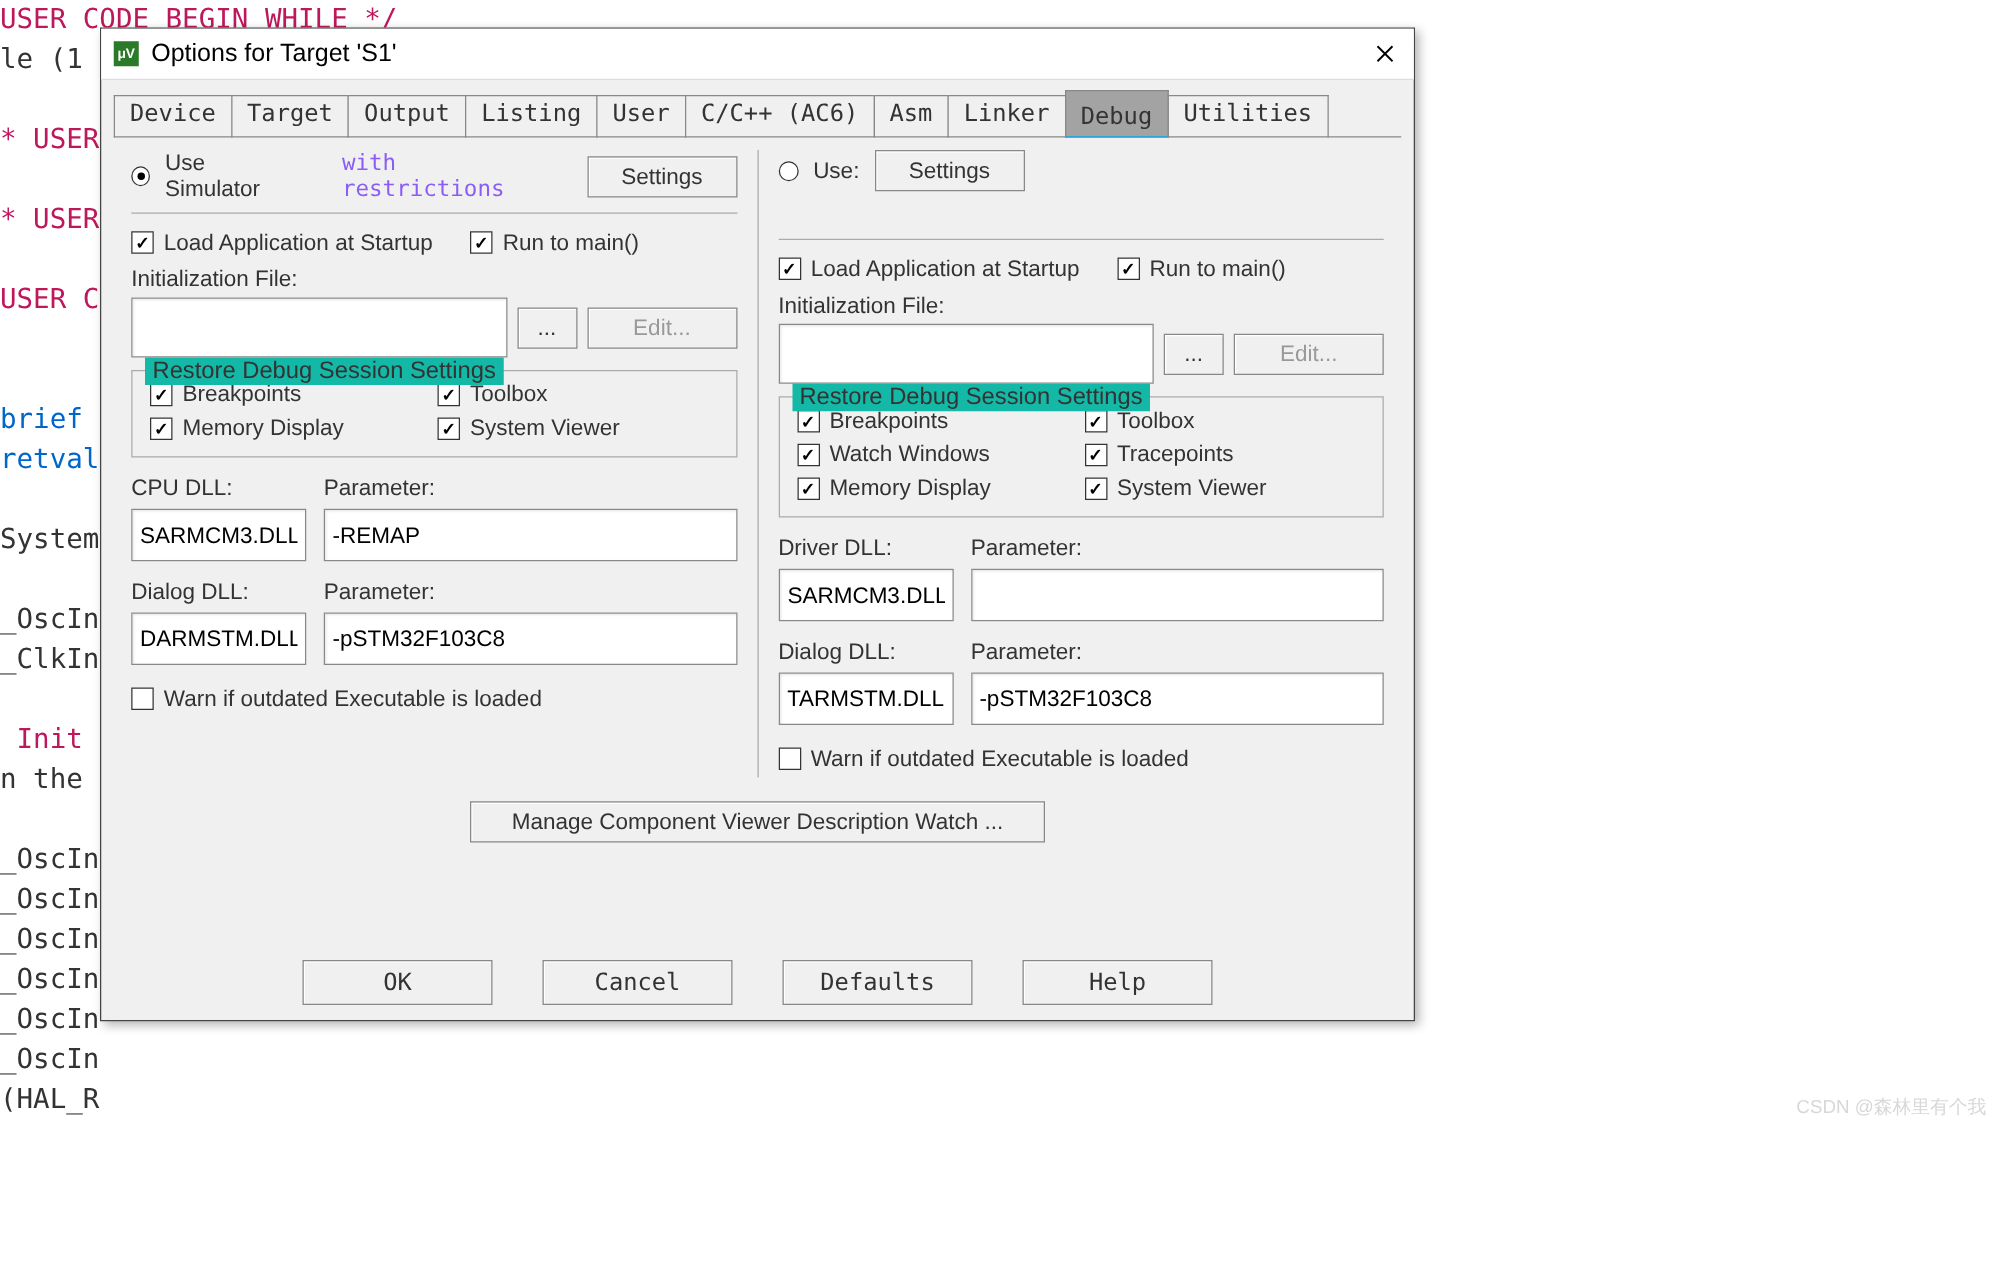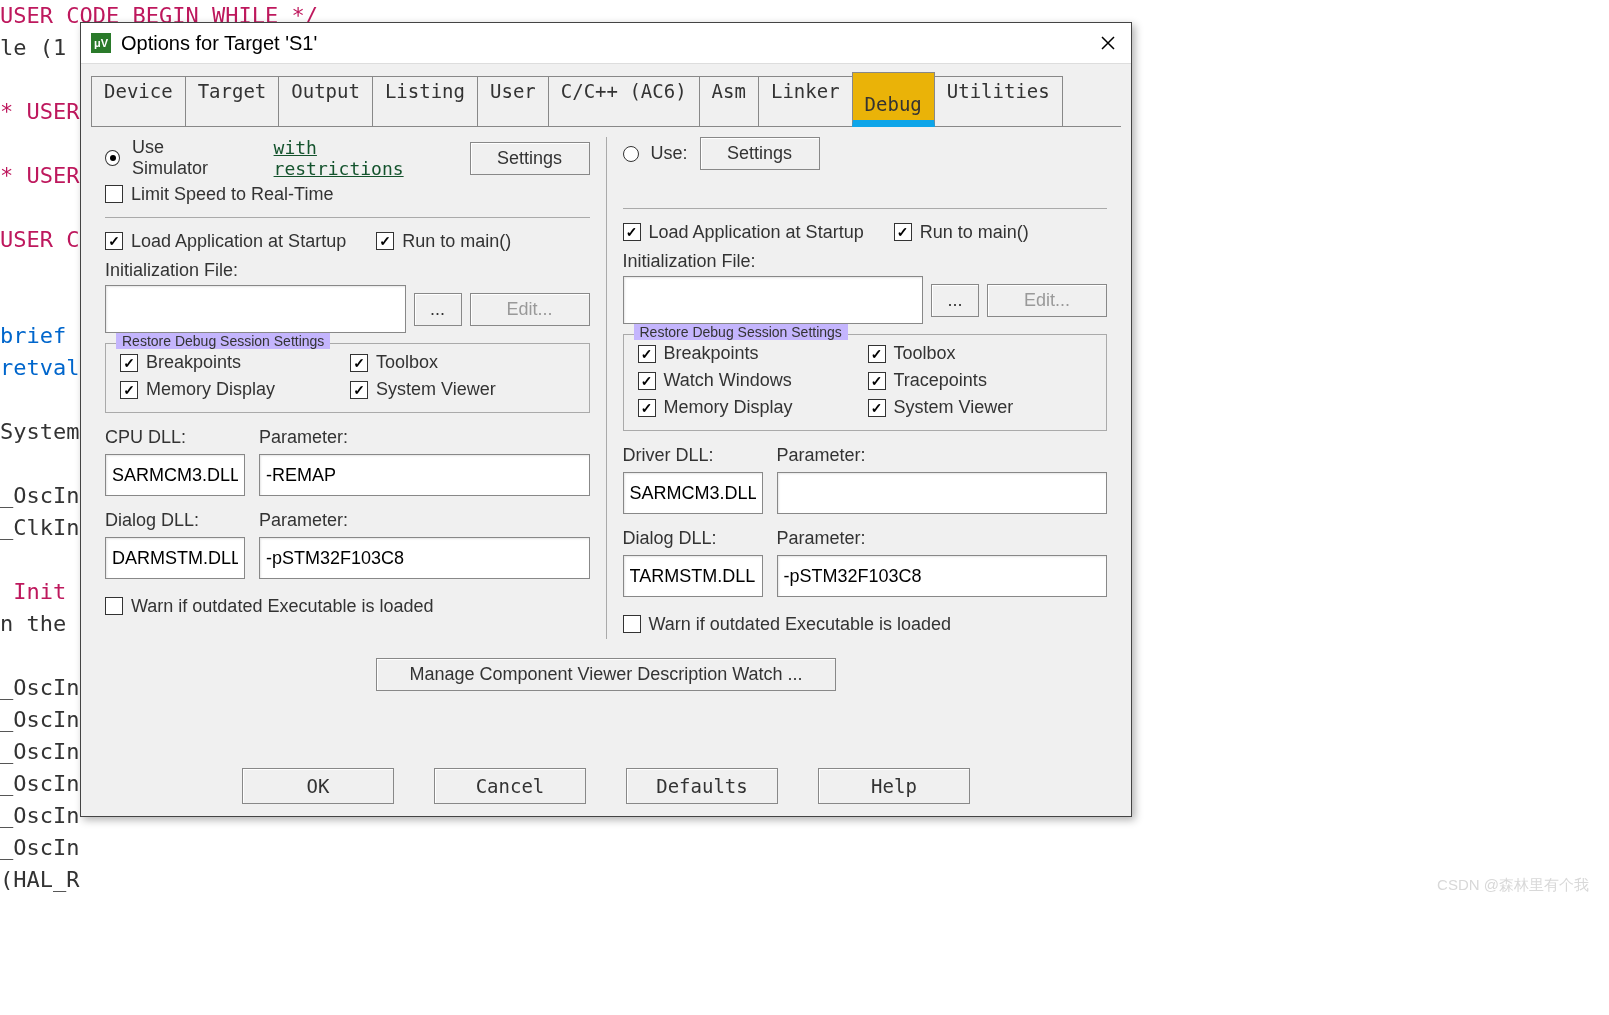--- a/index.html
+++ b/index.html
@@ -8,40 +8,40 @@
   .code .g{color:#be185d}
   .code .b{color:#0066cc}
   .dialog{position:absolute;left:80px;top:22px;width:1050px;height:793px;background:#f0f0f0;border:1px solid #444;box-shadow:3px 3px 8px rgba(0,0,0,.3)}
   .titlebar{display:flex;align-items:center;height:40px;background:#fff;border-bottom:1px solid #ddd}
   .app-icon{width:20px;height:20px;background:#2a7a2a;margin:0 10px;display:flex;align-items:center;justify-content:center;color:#fff;font-size:11px;font-weight:bold}
   .title-text{flex:1;font-size:20px;color:#000}
   .close-btn{width:46px;height:40px;display:flex;align-items:center;justify-content:center;cursor:pointer}
   .close-btn svg{width:14px;height:14px;stroke:#000;stroke-width:1.5}
   .tabs{display:flex;padding:12px 10px 0 10px;gap:0}
   .tab{border:1px solid #888;border-bottom:none;padding:3px 12px;background:#f0f0f0;font-family:Consolas,monospace;font-size:19px;cursor:pointer;margin-right:-1px}
-  .tab.active{background:#eab308;border-bottom:7px solid #0ea5e9;position:relative;z-index:2;margin-top:-4px;padding-top:20px;padding-bottom:5px}
+  .tab.active{background:#a3a3a3;border-bottom:1px solid #0ea5e9;position:relative;z-index:2;margin-top:-4px;padding-top:9px;padding-bottom:5px}
   .tab-panel{border-top:1px solid #888;margin:0 10px;padding:10px 0;display:flex;position:relative;top:-1px}
   .col{flex:1;padding:0 14px;display:flex;flex-direction:column}
   .divider{width:1px;background:#aaa;margin:0 2px}
   .row{display:flex;align-items:center;min-height:30px;gap:8px}
   .cb{width:16px;height:16px;border:1px solid #333;background:#fff;display:inline-flex;align-items:center;justify-content:center;cursor:pointer}
   .cb.checked::after{content:"✓";font-size:14px;font-weight:bold;color:#000;line-height:1}
   .radio{width:14px;height:14px;border:1px solid #333;border-radius:50%;background:#fff;display:inline-flex;align-items:center;justify-content:center;cursor:pointer}
   .radio.checked::after{content:"";width:6px;height:6px;background:#000;border-radius:50%}
-  .link{color:#14532d;font-family:Consolas,monospace;text-decoration:underline;font-size:18px;cursor:pointer}
+  .link{color:#8b5cf6;font-family:Consolas,monospace;font-size:18px;cursor:pointer}
   .btn{border:1px solid #888;background:#f0f0f0;padding:5px 14px;font-size:18px;cursor:pointer;min-width:90px;text-align:center;box-shadow:inset 1px 1px 0 #fff}
   .btn.disabled{color:#999}
   .btn.small{min-width:30px;padding:5px 8px}
   .input{border:1px solid #888;background:#fff;height:42px;padding:2px 6px;font-size:18px;font-family:inherit;box-shadow:inset 1px 1px 2px rgba(0,0,0,.1)}
   .combo{display:flex;border:1px solid #888;background:#fff;height:30px;align-items:center;box-shadow:inset 1px 1px 2px rgba(0,0,0,.1)}
   .combo-text{flex:1;padding:0 8px;font-size:18px}
   .combo-arrow{width:22px;height:100%;border-left:1px solid #888;display:flex;align-items:center;justify-content:center;background:#eee;cursor:pointer}
   .hr{height:1px;background:#aaa;margin:8px 0}
   .fieldset{border:1px solid #aaa;margin:10px 0;padding:8px 14px 12px 14px;position:relative}
-  .legend{position:absolute;top:-11px;left:10px;background:#c4b5fd;padding:0 6px;font-size:14px}
+  .legend{position:absolute;top:-11px;left:10px;background:#14b8a6;padding:0 6px;font-size:19px}
   .grid2{display:grid;grid-template-columns:210px 1fr;gap:6px 20px;align-items:center}
   label{font-size:18px}
   .dll-grid{display:grid;grid-template-columns:140px 1fr;gap:6px 14px;align-items:center;margin-top:4px}
   .dll-grid label{font-size:18px}
   .dll-grid .input{width:100%;box-sizing:border-box}
   .bottom-btn-row{display:flex;justify-content:center;margin:8px 0}
   .footer-btns{position:absolute;bottom:12px;left:0;right:0;display:flex;justify-content:center;gap:40px}
   .footer-btns .btn{font-family:Consolas,monospace;font-size:19px;min-width:150px;padding:6px 0}
   .watermark{position:absolute;right:20px;bottom:120px;color:#d8d8d8;font-size:15px;font-family:sans-serif}
   .top-row{display:flex;align-items:center;gap:12px}
@@ -107,24 +107,20 @@
 
       <div class="col">
         <div class="top-row">
           <span class="radio checked"></span>
           <label>Use Simulator</label>
           <span style="flex:0 0 12px"></span>
           <span class="link">with restrictions</span>
           <span style="flex:1"></span>
           <div class="btn">Settings</div>
         </div>
-        <div class="row">
-          <span class="cb"></span>
-          <label>Limit Speed to Real-Time</label>
-        </div>
         <div class="hr"></div>
         <div class="row" style="gap:30px">
           <span style="display:flex;align-items:center;gap:8px">
             <span class="cb checked"></span>
             <label>Load Application at Startup</label>
           </span>
           <span style="display:flex;align-items:center;gap:8px">
             <span class="cb checked"></span>
             <label>Run to main()</label>
           </span>

